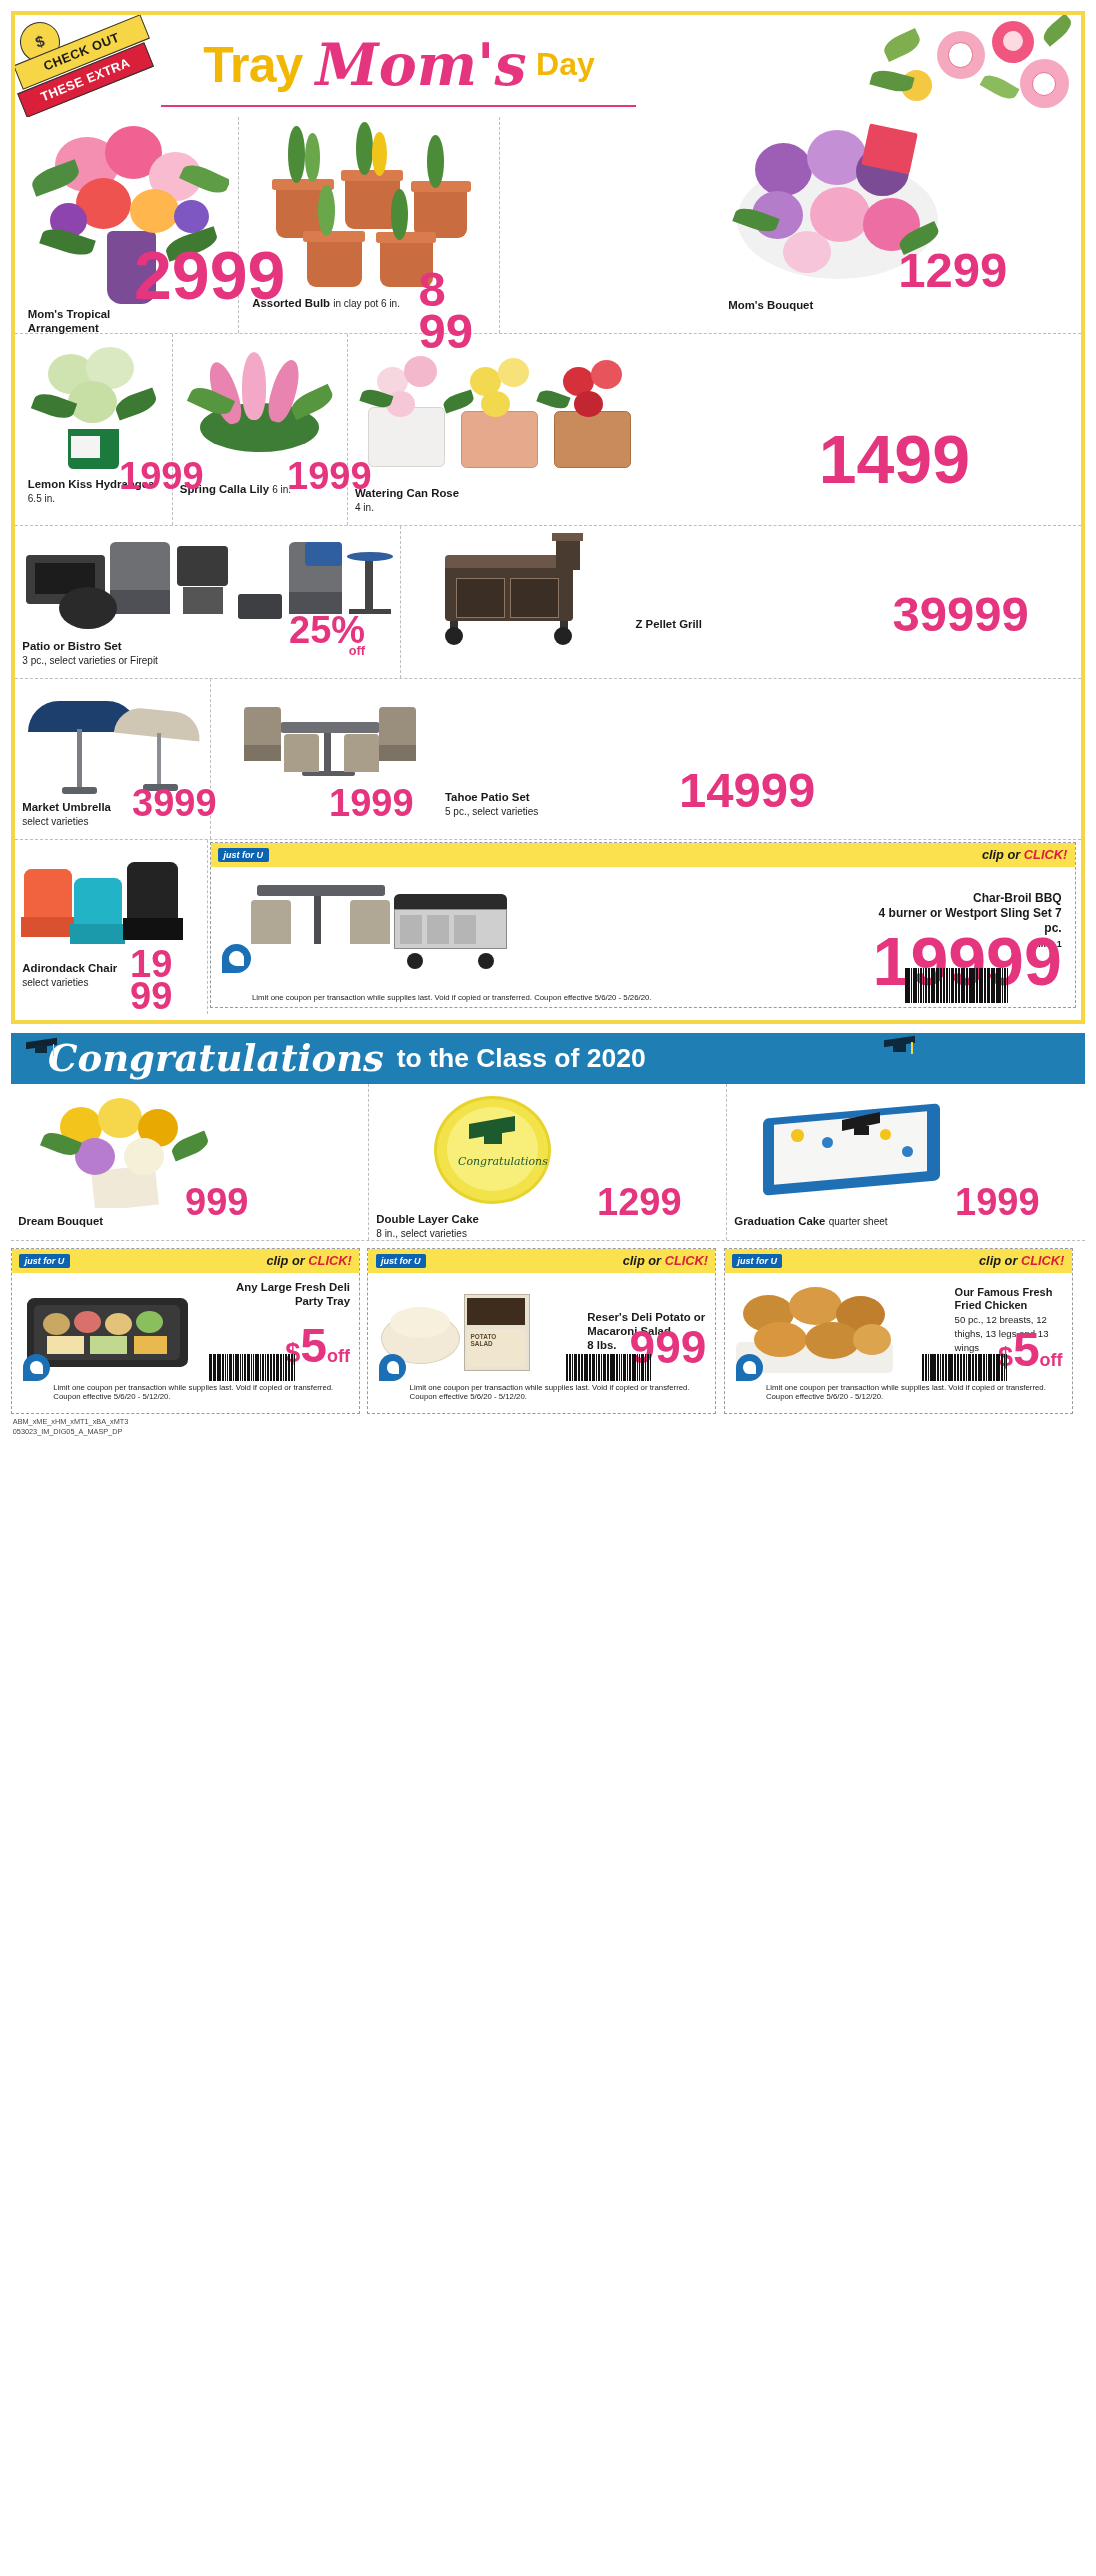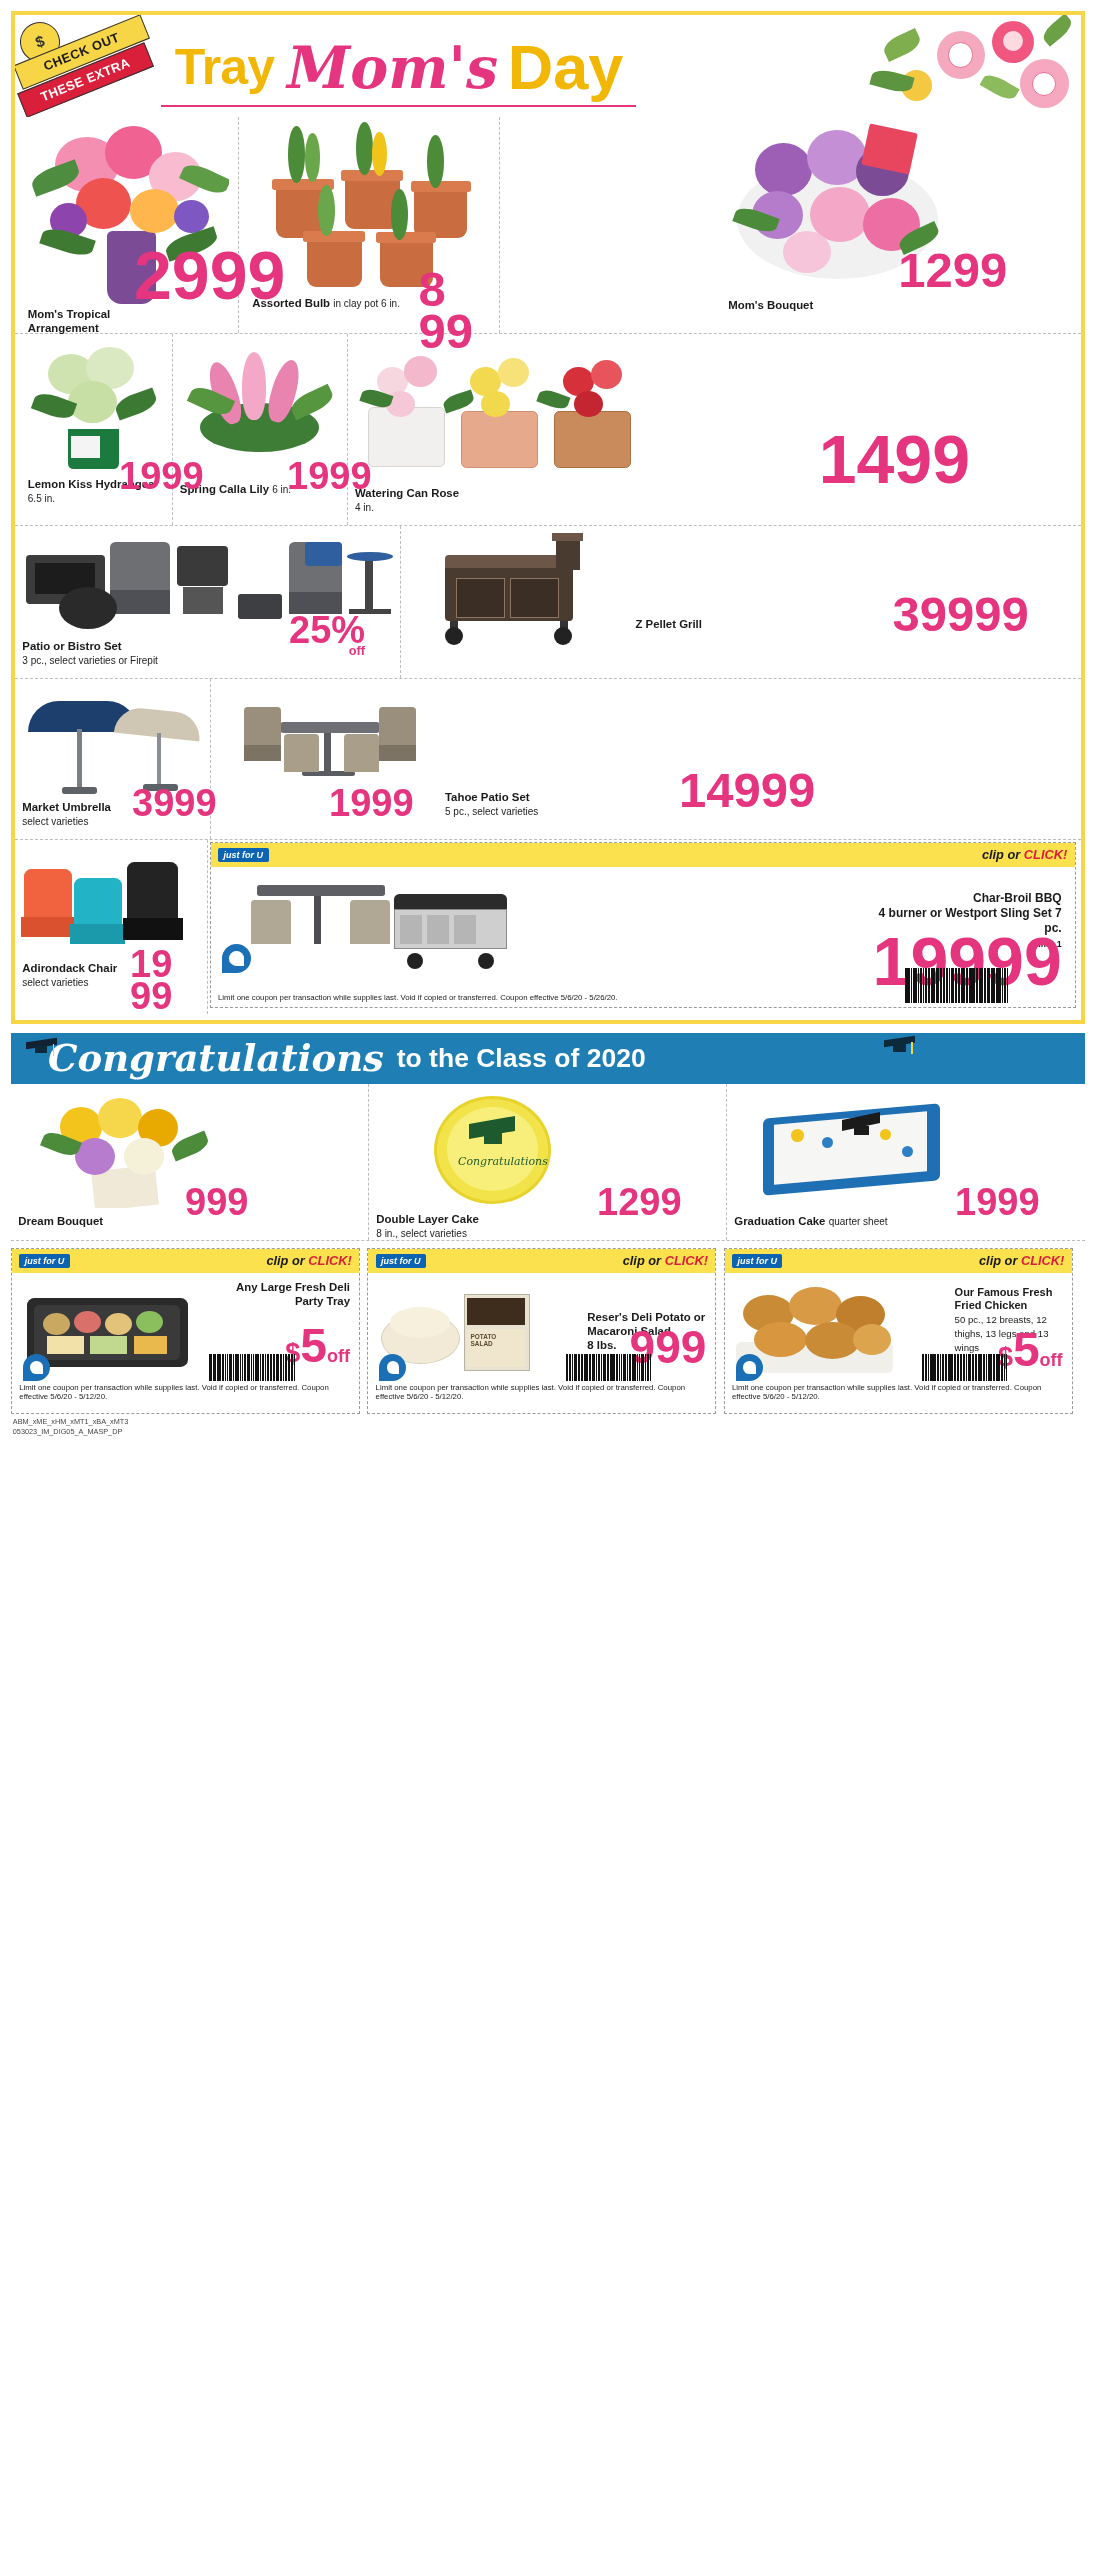--- a/index.html
+++ b/index.html
@@ -44,21 +44,21 @@
     font-style: italic;
     font-weight: bold;
     font-size: 57px;
     color: #e6357f;
     vertical-align: middle;
     margin-left: 9px;
   }
   .day-word {
     font-family: "Liberation Sans", sans-serif;
     font-weight: bold;
-    font-size: 63px;
+    font-size: 32px;
     color: #f2b705;
     vertical-align: middle;
     margin-left: 5.5px;
   }
   .pink-rule {
     position: absolute;
     left: 146px; top: 90px;
     width: 475px; height: 1.8px;
     background: #e6357f;
   }
@@ -135,21 +135,21 @@
     display: flex; align-items: center; justify-content: space-between;
     padding: 0 7.3px;
   }
   .justforu {
     background: #0b63b1; color: #fff; font-size: 9px; font-weight: bold;
     padding: 1.8px 5.5px; border-radius: 1.8px; font-style: italic;
   }
   .clipclick { font-size: 12.8px; font-style: italic; font-weight: bold; color: #1a1a1a; }
   .clipclick b { color: #d91f3a; }
   .coupon-fine {
-    font-size: 7.8px; line-height: 1.25; color: #222;
+    font-size: 7.8px; line-height: 1.25; color: #222; margin-left: 34px;
   }
   .barcode {
     display:flex; align-items:flex-end; height: 35px; gap:0.9px;
   }
   .barcode i { display:block; width:1.8px; background:#111; height:100%; }
 
   
   .congrats-band {
     margin: 9px 11px 0 11px;
     background: #1f7fb5;

